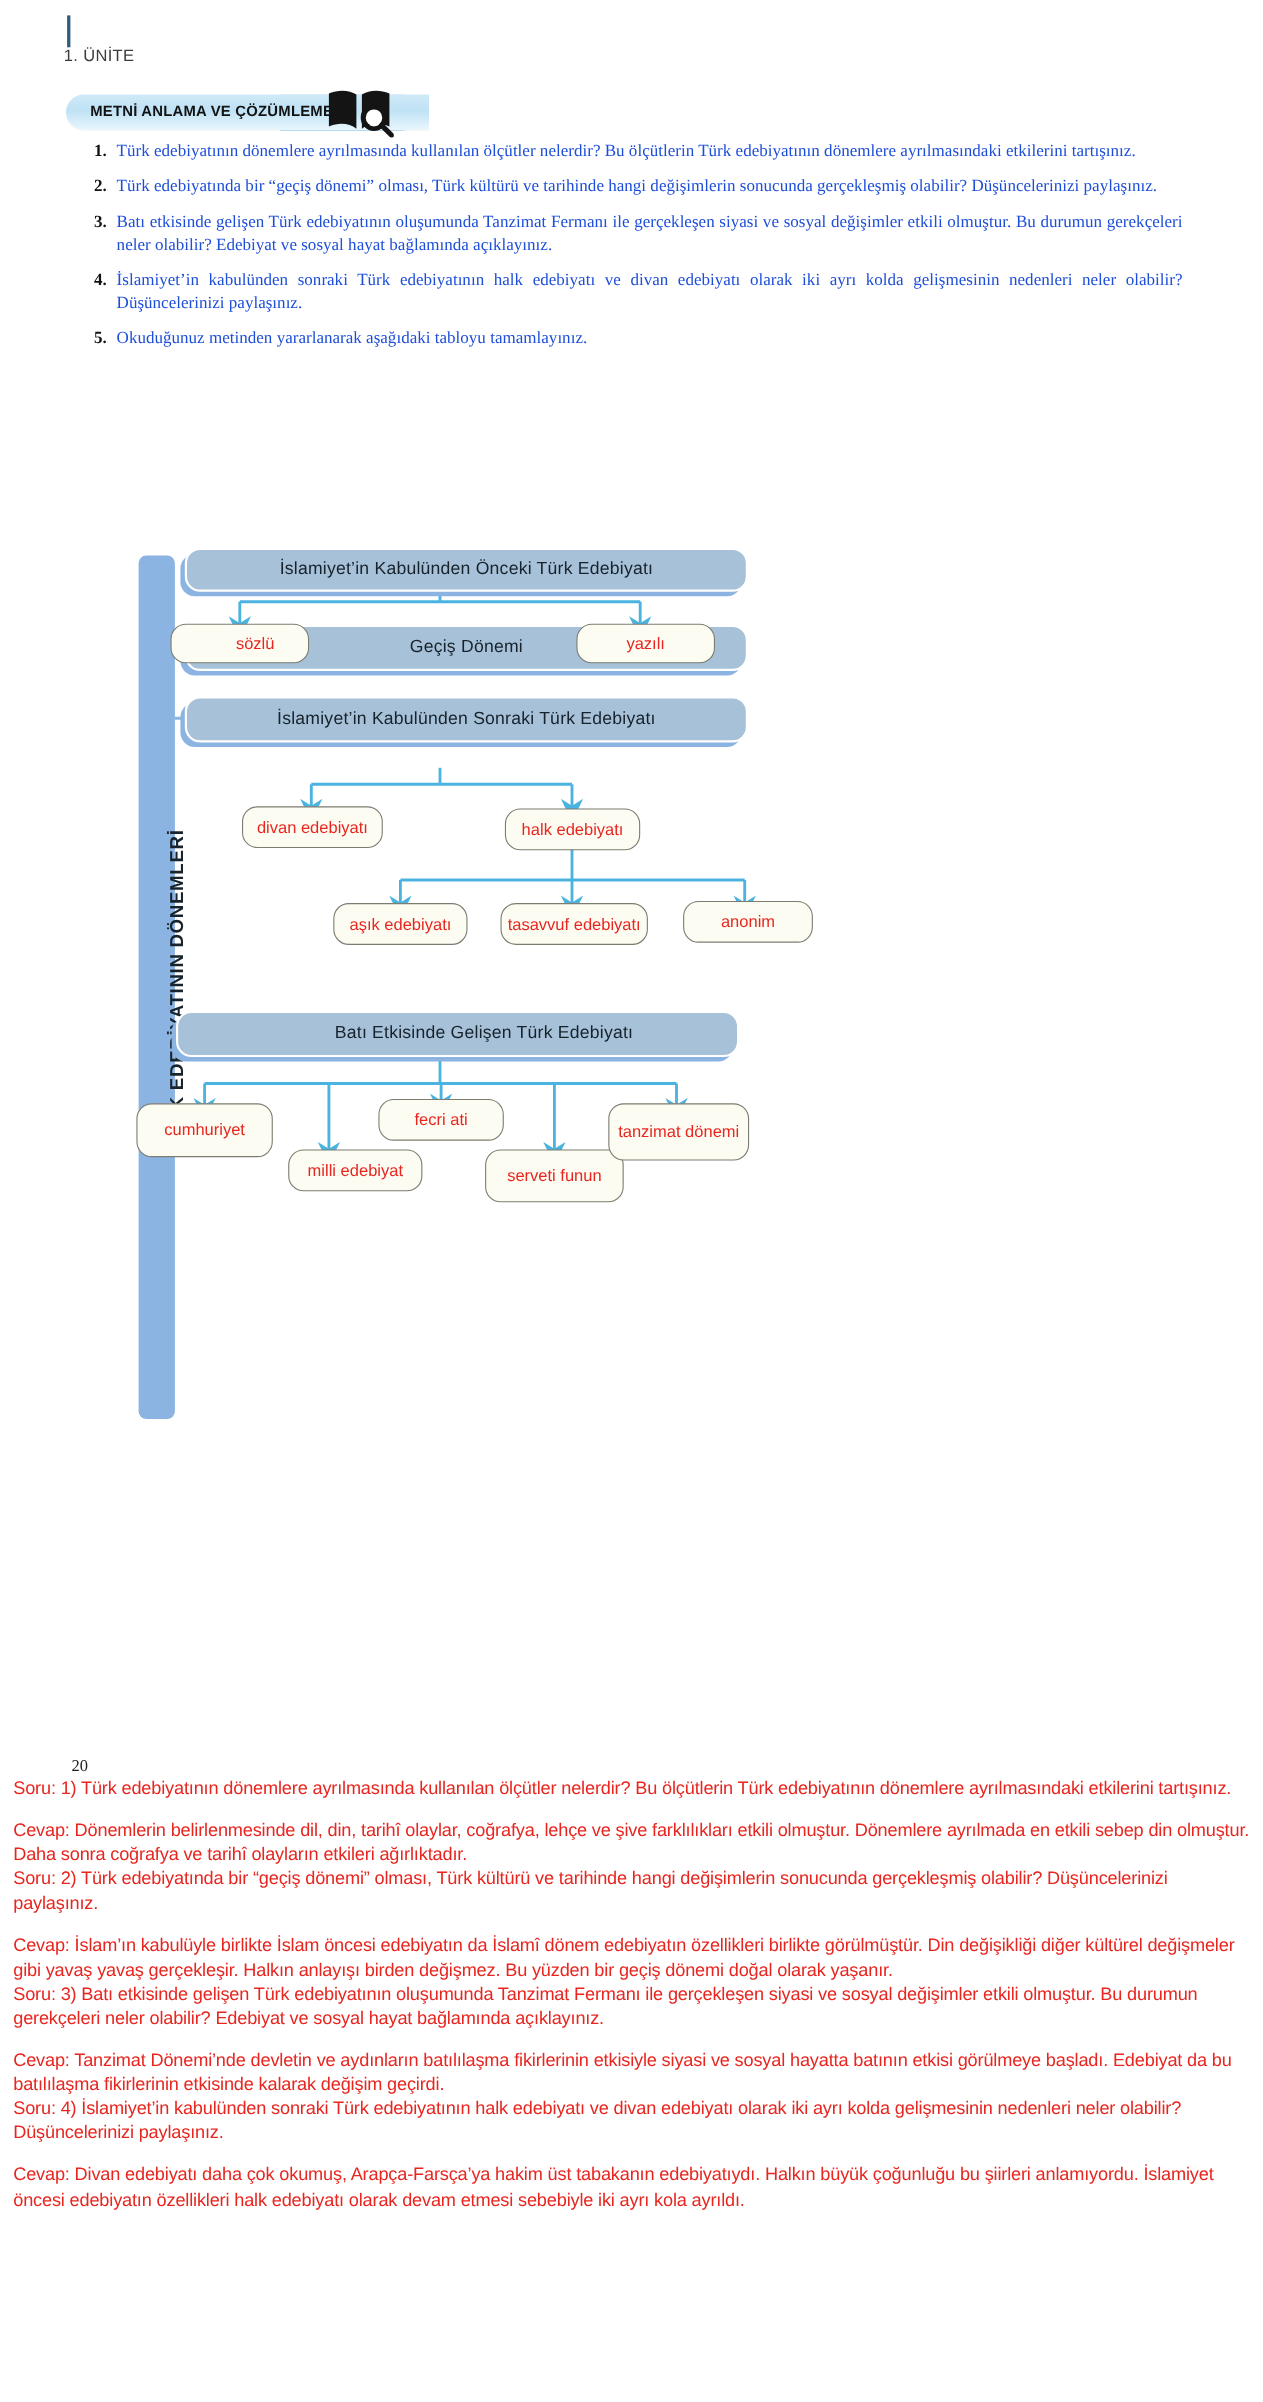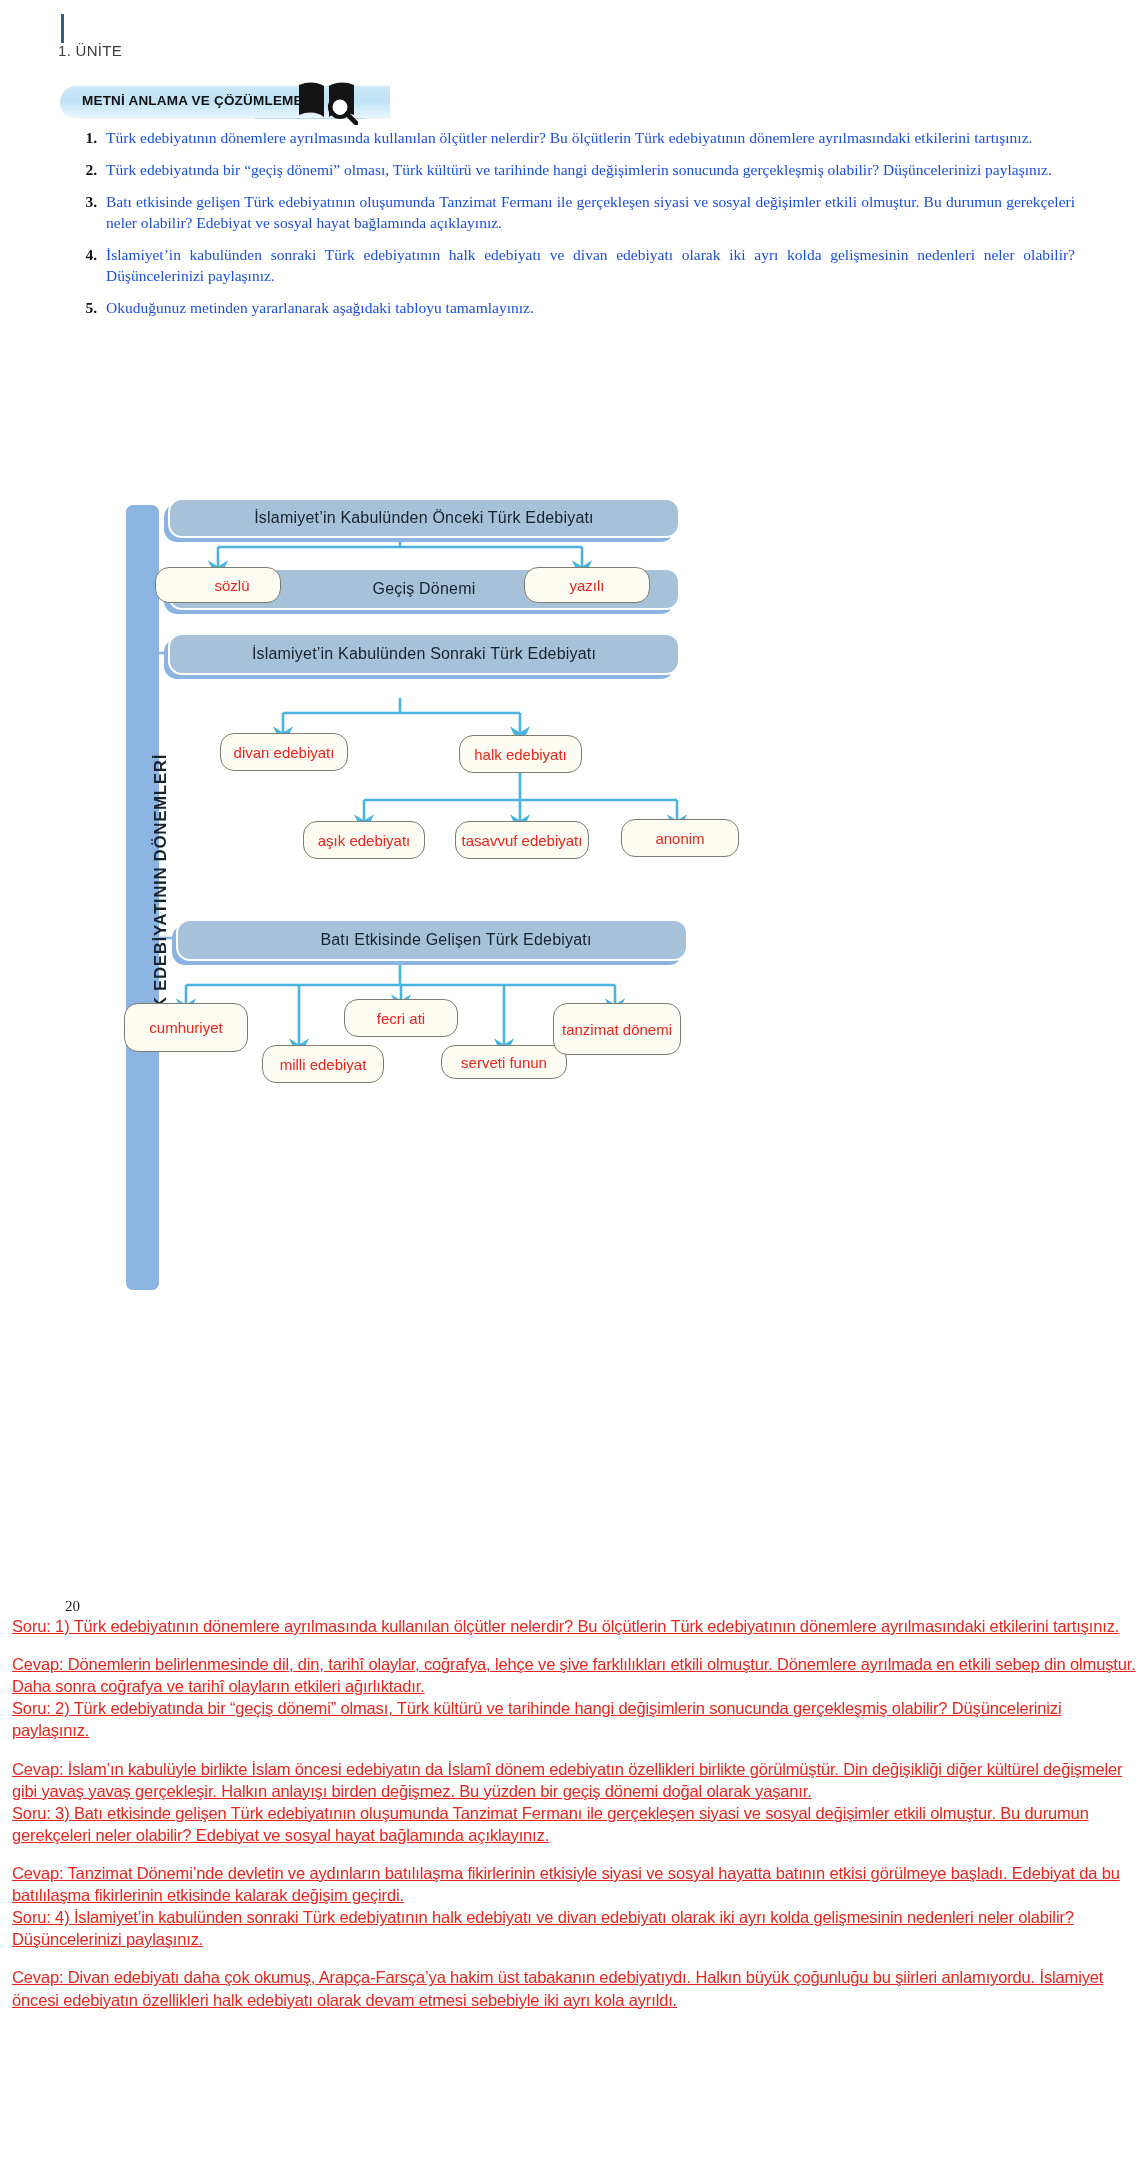--- a/index.html
+++ b/index.html
@@ -87,21 +87,21 @@
   
   #page-number {
     position:absolute; left:65px; top:1598px;
     font-family:"Liberation Serif", serif; font-size:15px; color:#222;
   }
 
   
   #answers { position:absolute; left:12px; top:1615px; width:1130px; }
   .ans-p {
     color:#e8251f; font-size:16.5px; line-height:1.34;
-    margin:0 0 0 0; letter-spacing:-.15px;text-decoration:underline;
+    margin:0 0 0 0; letter-spacing:-.15px;
   }
   .ans-gap { height:16px; }
 </style>
 </head>
 <body>
 
 <div id="unit-tick"></div>
 <div id="unit-label">1. ÜNİTE</div>
 
 <div id="badge-ring"></div>
@@ -189,21 +189,21 @@
 
   <div class="mainbox" style="left:168px; top:13px; width:512px; height:40px;">
     <span>İslamiyet’in Kabulünden Önceki Türk Edebiyatı</span>
   </div>
   <div class="mainbox" style="left:168px; top:83px; width:512px; height:42px;">
     <span>Geçiş Dönemi</span>
   </div>
   <div class="mainbox" style="left:168px; top:148px; width:512px; height:42px;">
     <span>İslamiyet’in Kabulünden Sonraki Türk Edebiyatı</span>
   </div>
-  <div class="mainbox" style="left:176px; top:434px; width:512px; height:42px;padding-left:48px;">
+  <div class="mainbox" style="left:160px; top:434px; width:512px; height:42px;padding-left:48px;">
     <span>Batı Etkisinde Gelişen Türk Edebiyatı</span>
   </div>
 
   <div class="leafbox" style="left:155px; top:82px; width:126px; height:36px;padding-left:28px;">
     <span>sözlü</span>
   </div>
   <div class="leafbox" style="left:524px; top:82px; width:126px; height:36px;">
     <span>yazılı</span>
   </div>
 
@@ -226,21 +226,21 @@
 
   <div class="leafbox" style="left:124px; top:518px; width:124px; height:49px;">
     <span>cumhuriyet</span>
   </div>
   <div class="leafbox" style="left:238px; top:560px; width:122px; height:38px;margin-left:24px;">
     <span>milli edebiyat</span>
   </div>
   <div class="leafbox" style="left:344px; top:514px; width:114px; height:38px;">
     <span>fecri ati</span>
   </div>
-  <div class="leafbox" style="left:441px; top:560px; width:126px; height:34px;">
+  <div class="leafbox" style="left:441px; top:560px; width:126px; height:48px;">
     <span>serveti funun</span>
   </div>
   <div class="leafbox" style="left:553px; top:518px; width:128px; height:52px;">
     <span>tanzimat dönemi</span>
   </div>
 </div>
 
 <div id="page-number">20</div>
 
 <div id="answers">

